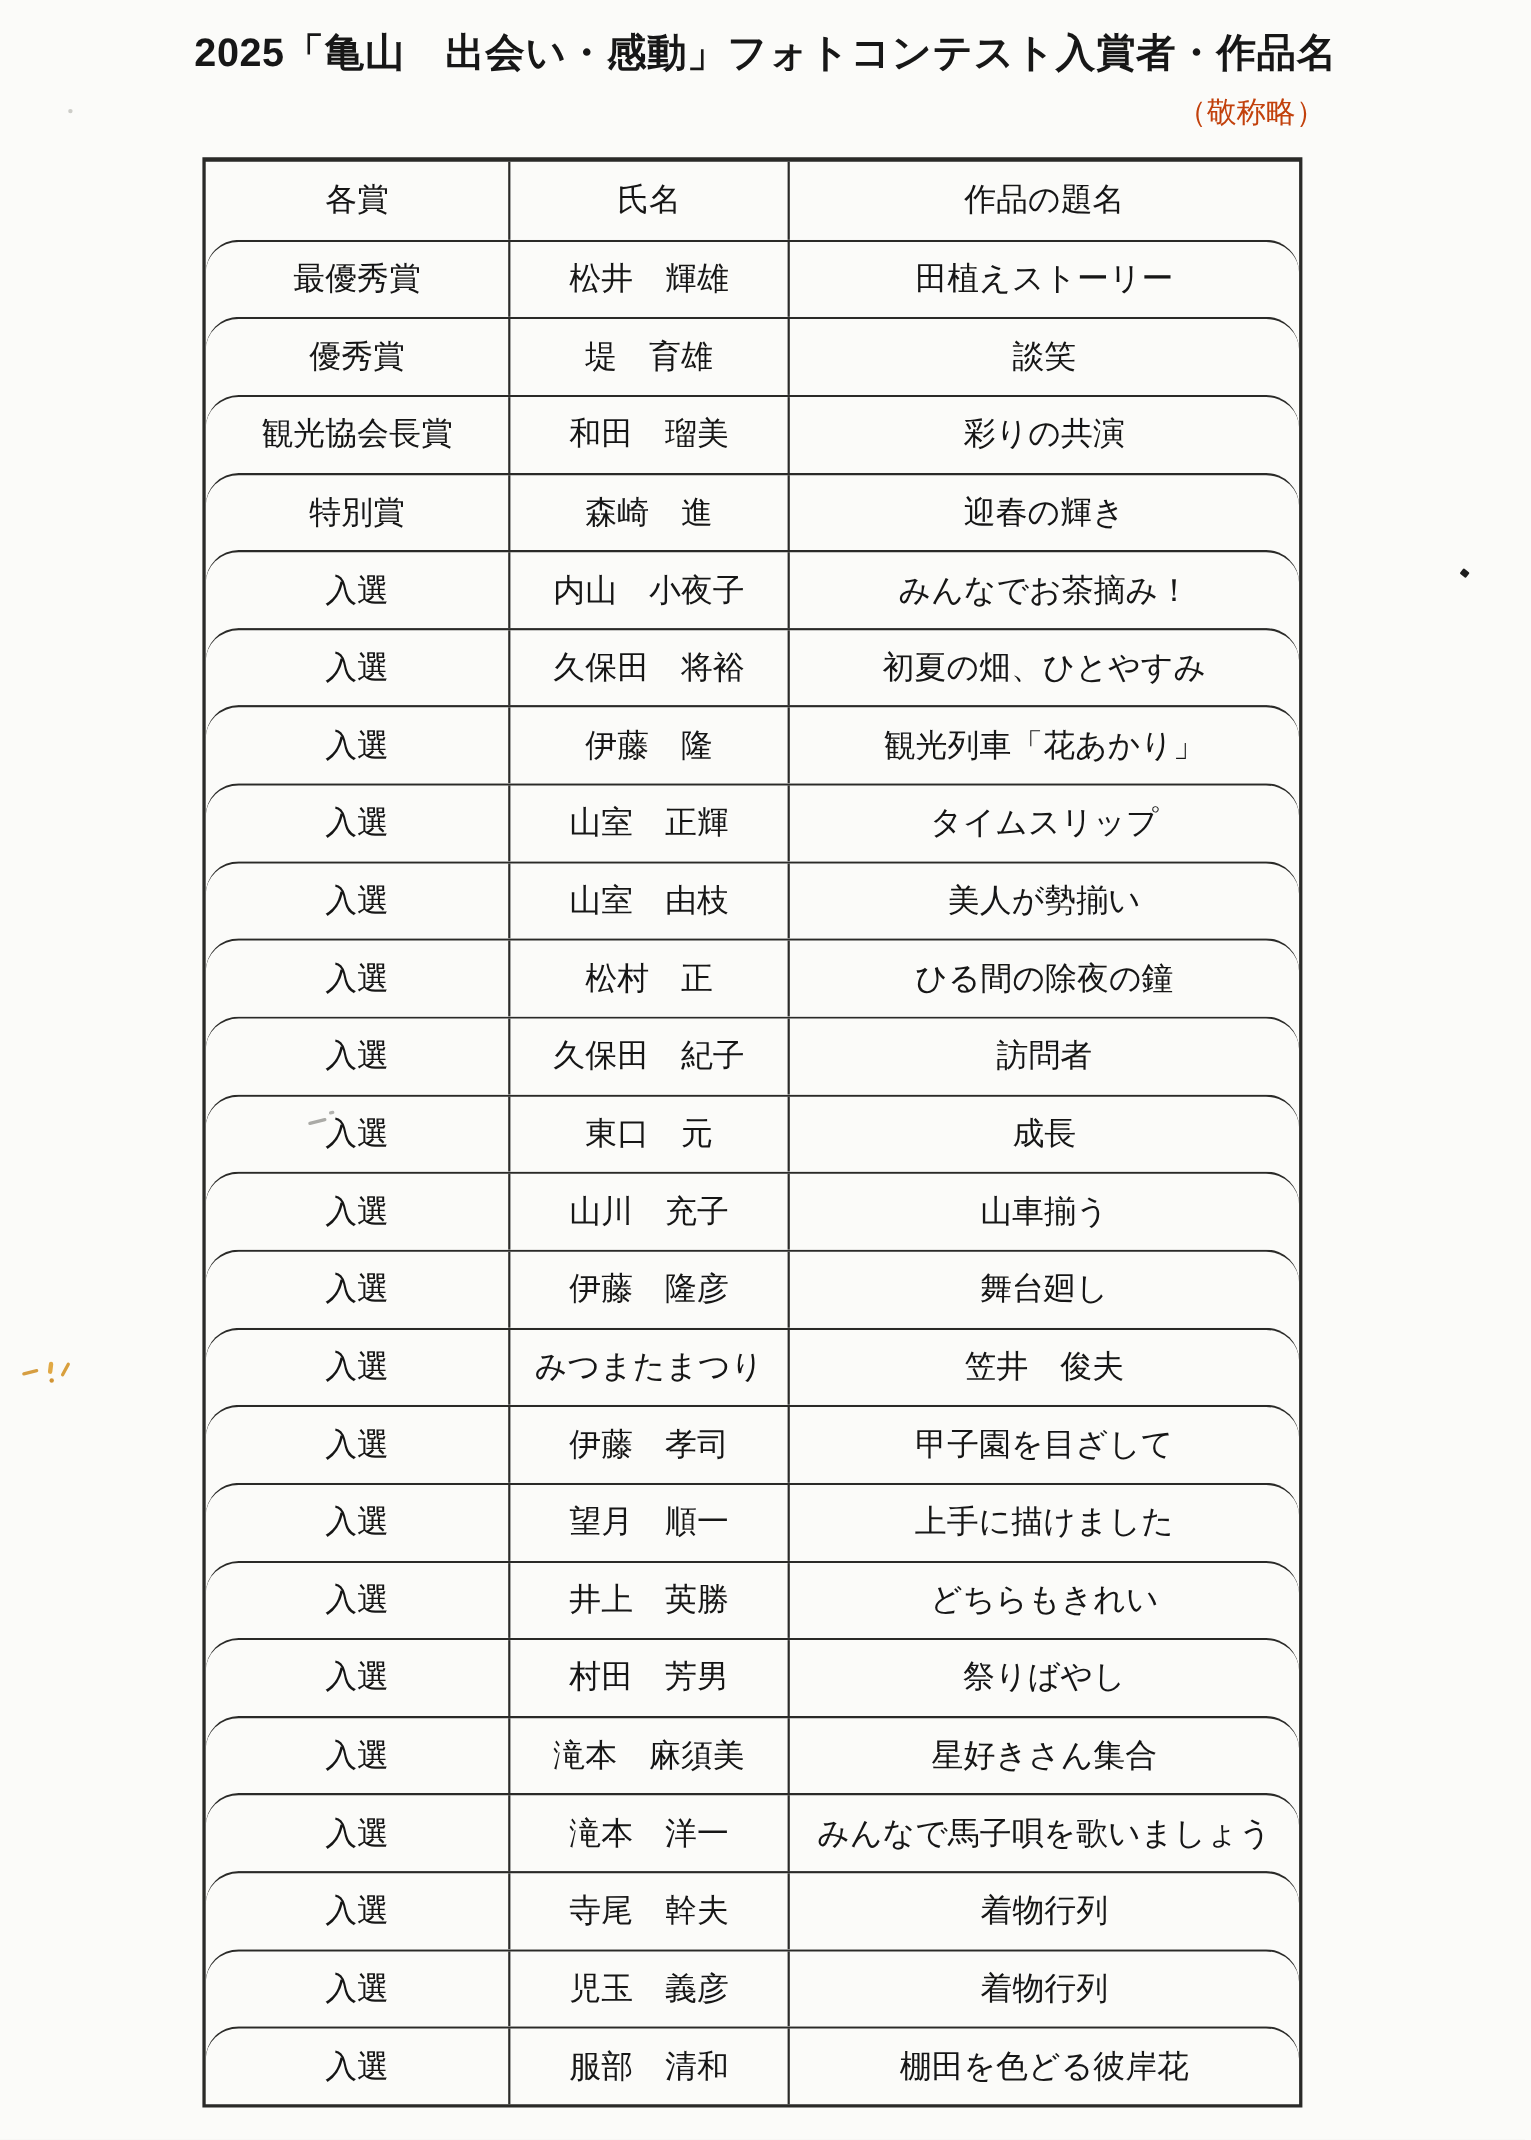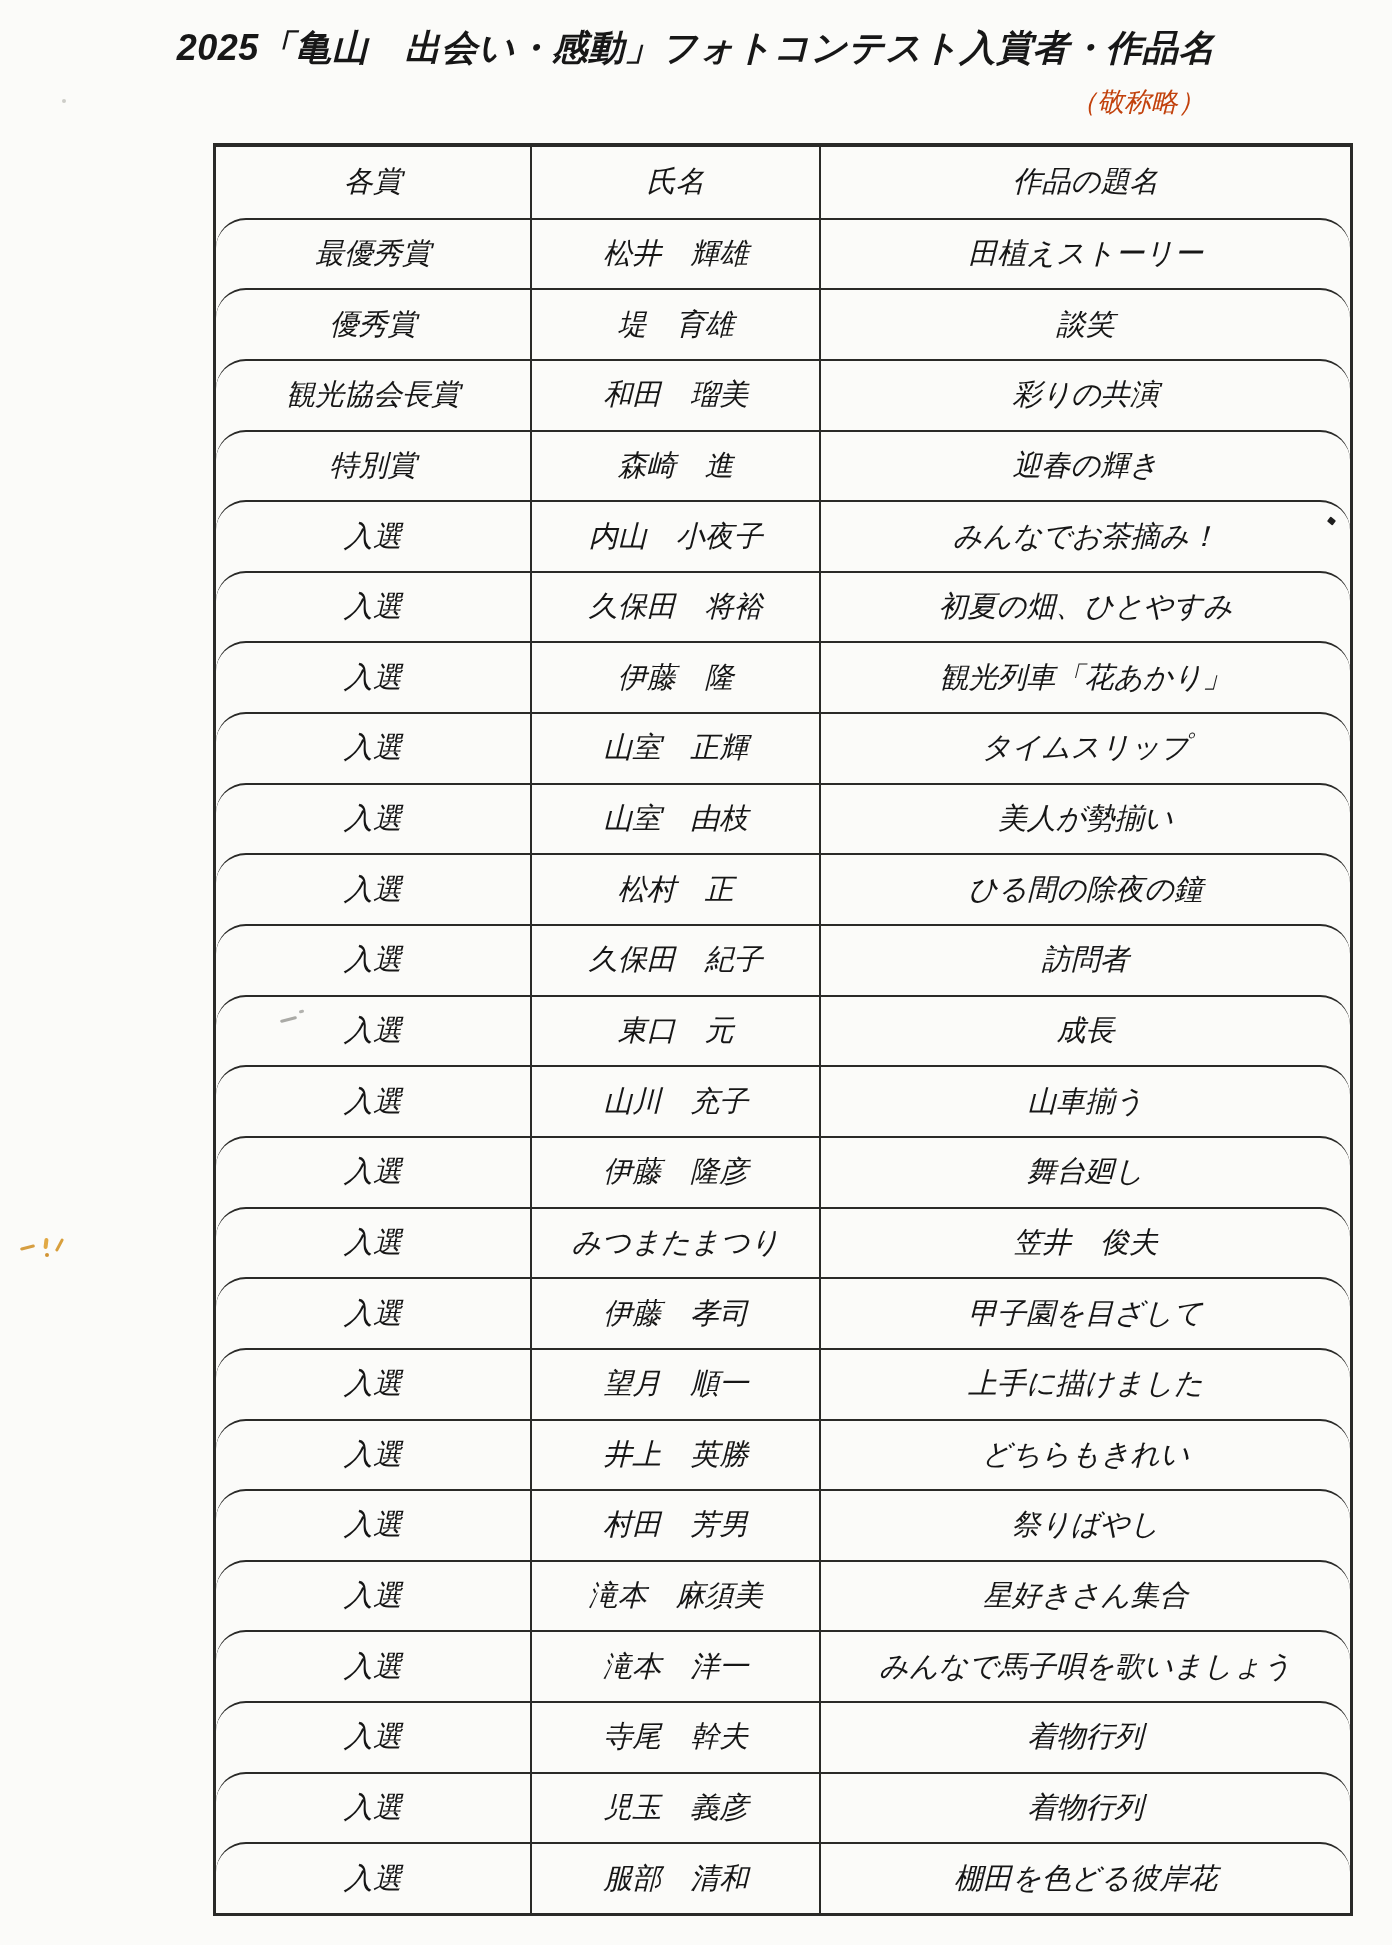--- a/index.html
+++ b/index.html
@@ -12,43 +12,42 @@
     width:1392px;height:1945px;
     background:#e9e9e7;
     font-family:"Liberation Sans", sans-serif;
   }
   .paper{
     position:relative;
     width:1392px;height:1945px;
     background:var(--paper);
     color:var(--ink);
     overflow:hidden;
-    font-style:italic;
   }
   .doc-title{
     position:absolute;
     top:24px;left:0;width:1392px;
     text-align:center;
     font-size:36px;
     font-weight:700;
     letter-spacing:0.5px;
     color:#171717;
   }
   .honorific{
     position:absolute;
     top:84px;
     right:187px;
     font-size:27px;
     font-weight:500;
     color:#c2410c;
   }
   .award-table{
     position:absolute;
-    left:213px;top:143px;
-    width:1140px;height:1773px;
+    left:184px;top:143px;
+    width:1000px;height:1773px;
     box-sizing:border-box;
     border:3px solid var(--line);
     border-top-width:4px;
     display:grid;
     grid-template-rows:repeat(25, 1fr);
     background:transparent;
   }
   .trow{
     display:grid;
     grid-template-columns:27.7% 25.5% 46.8%;

